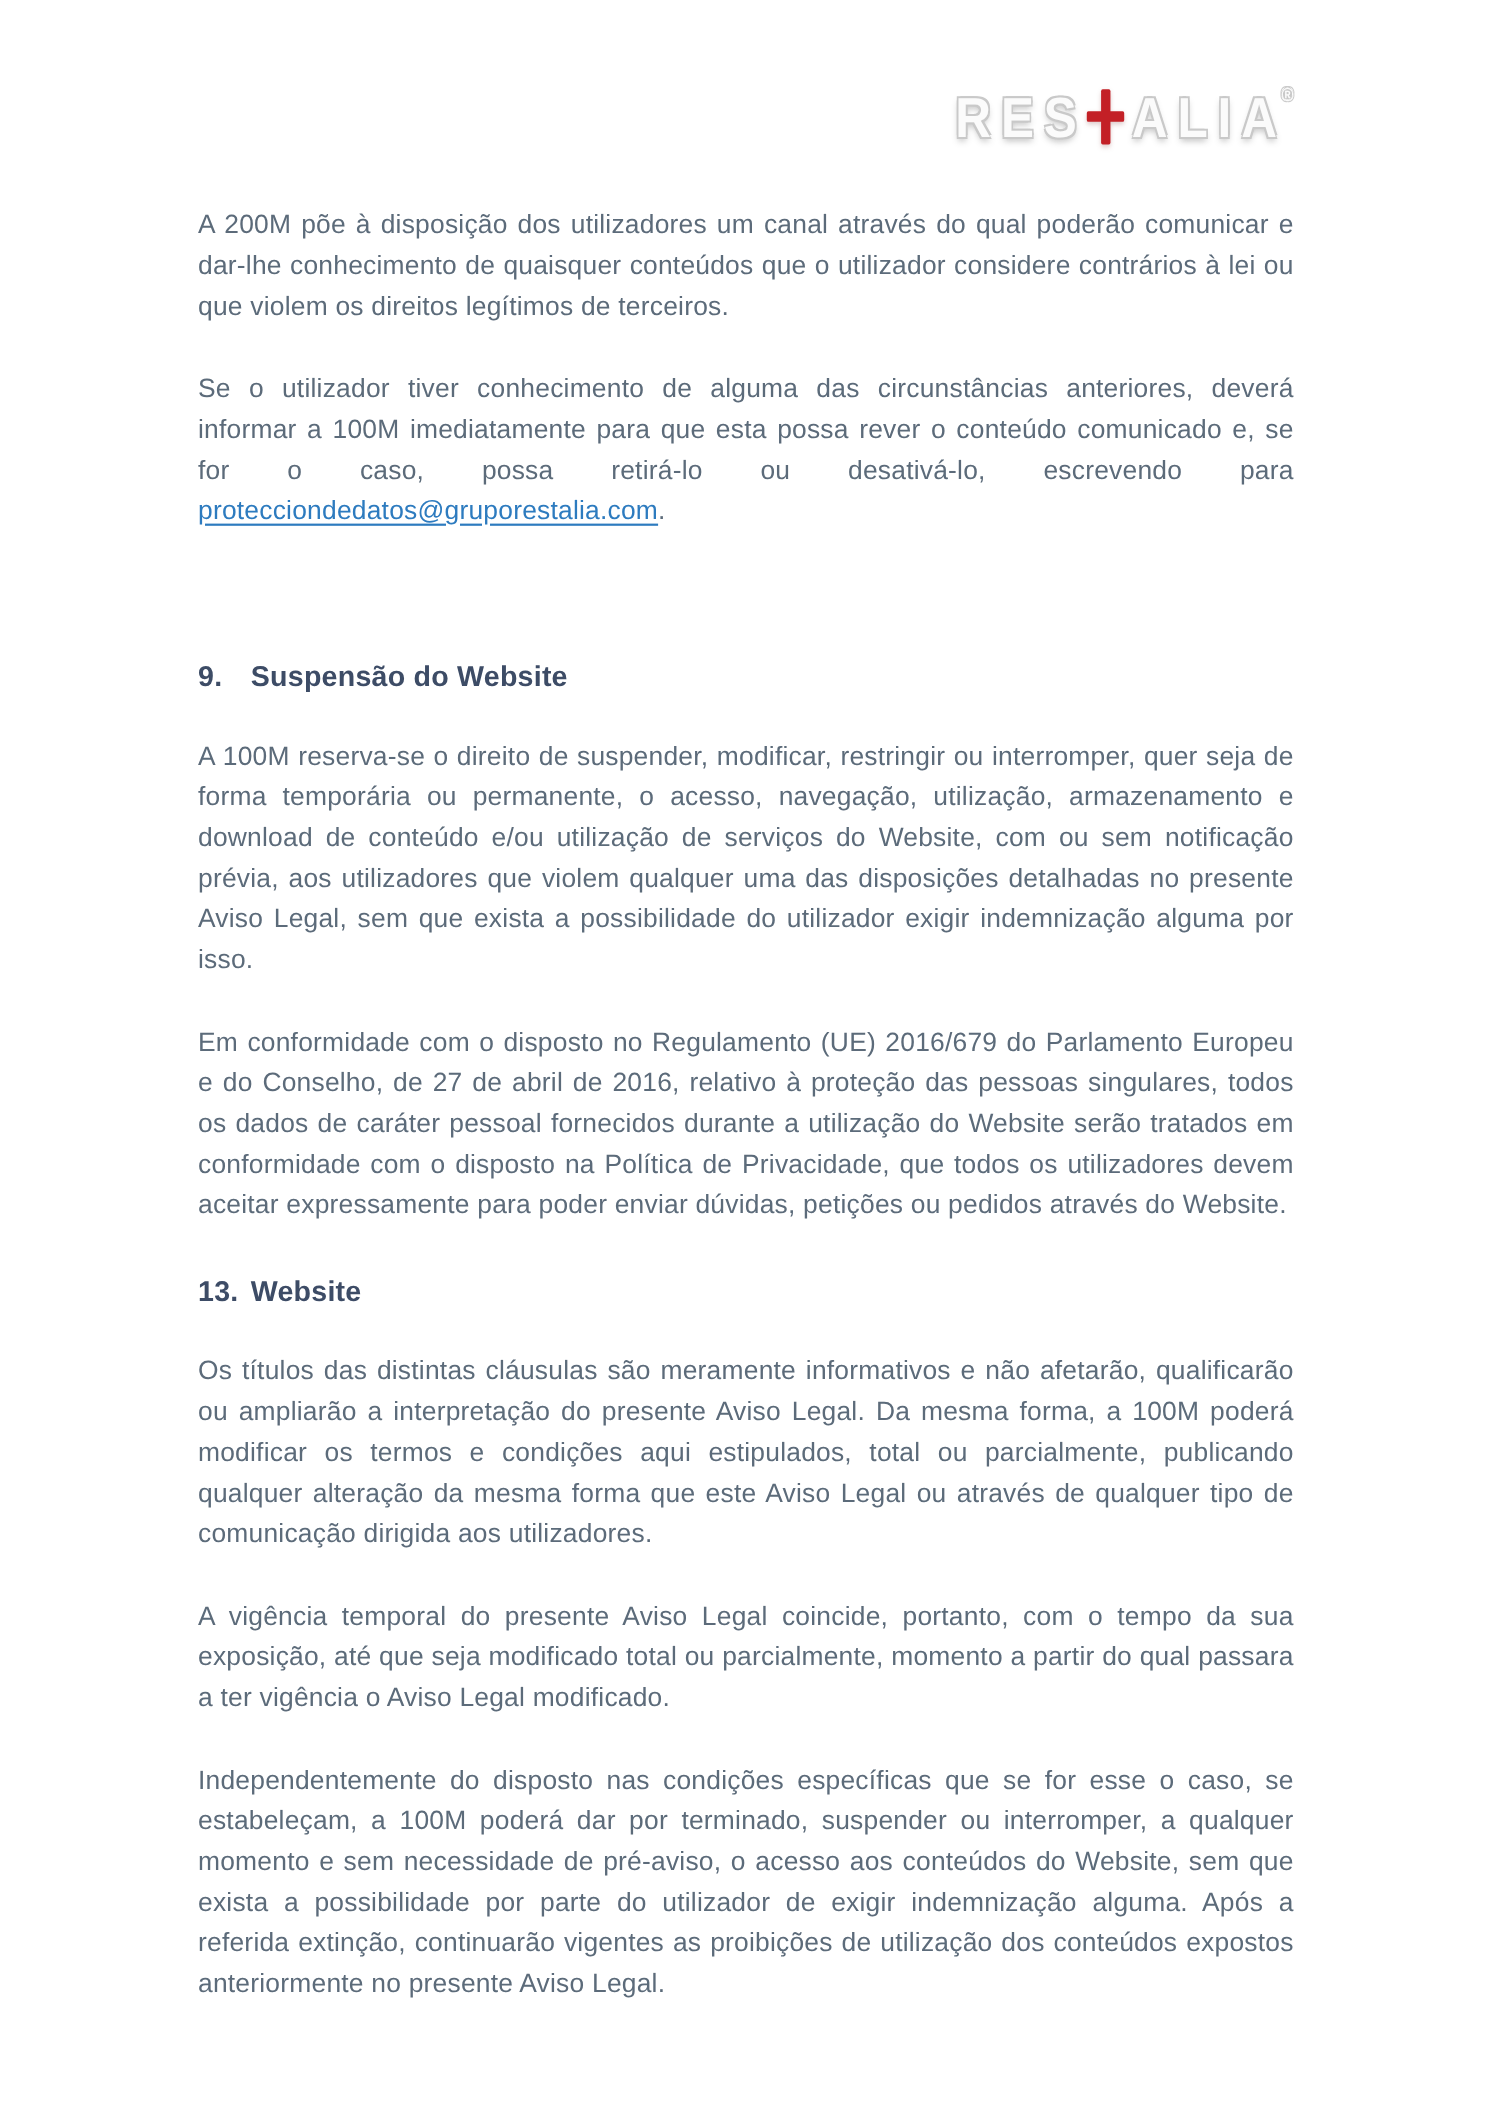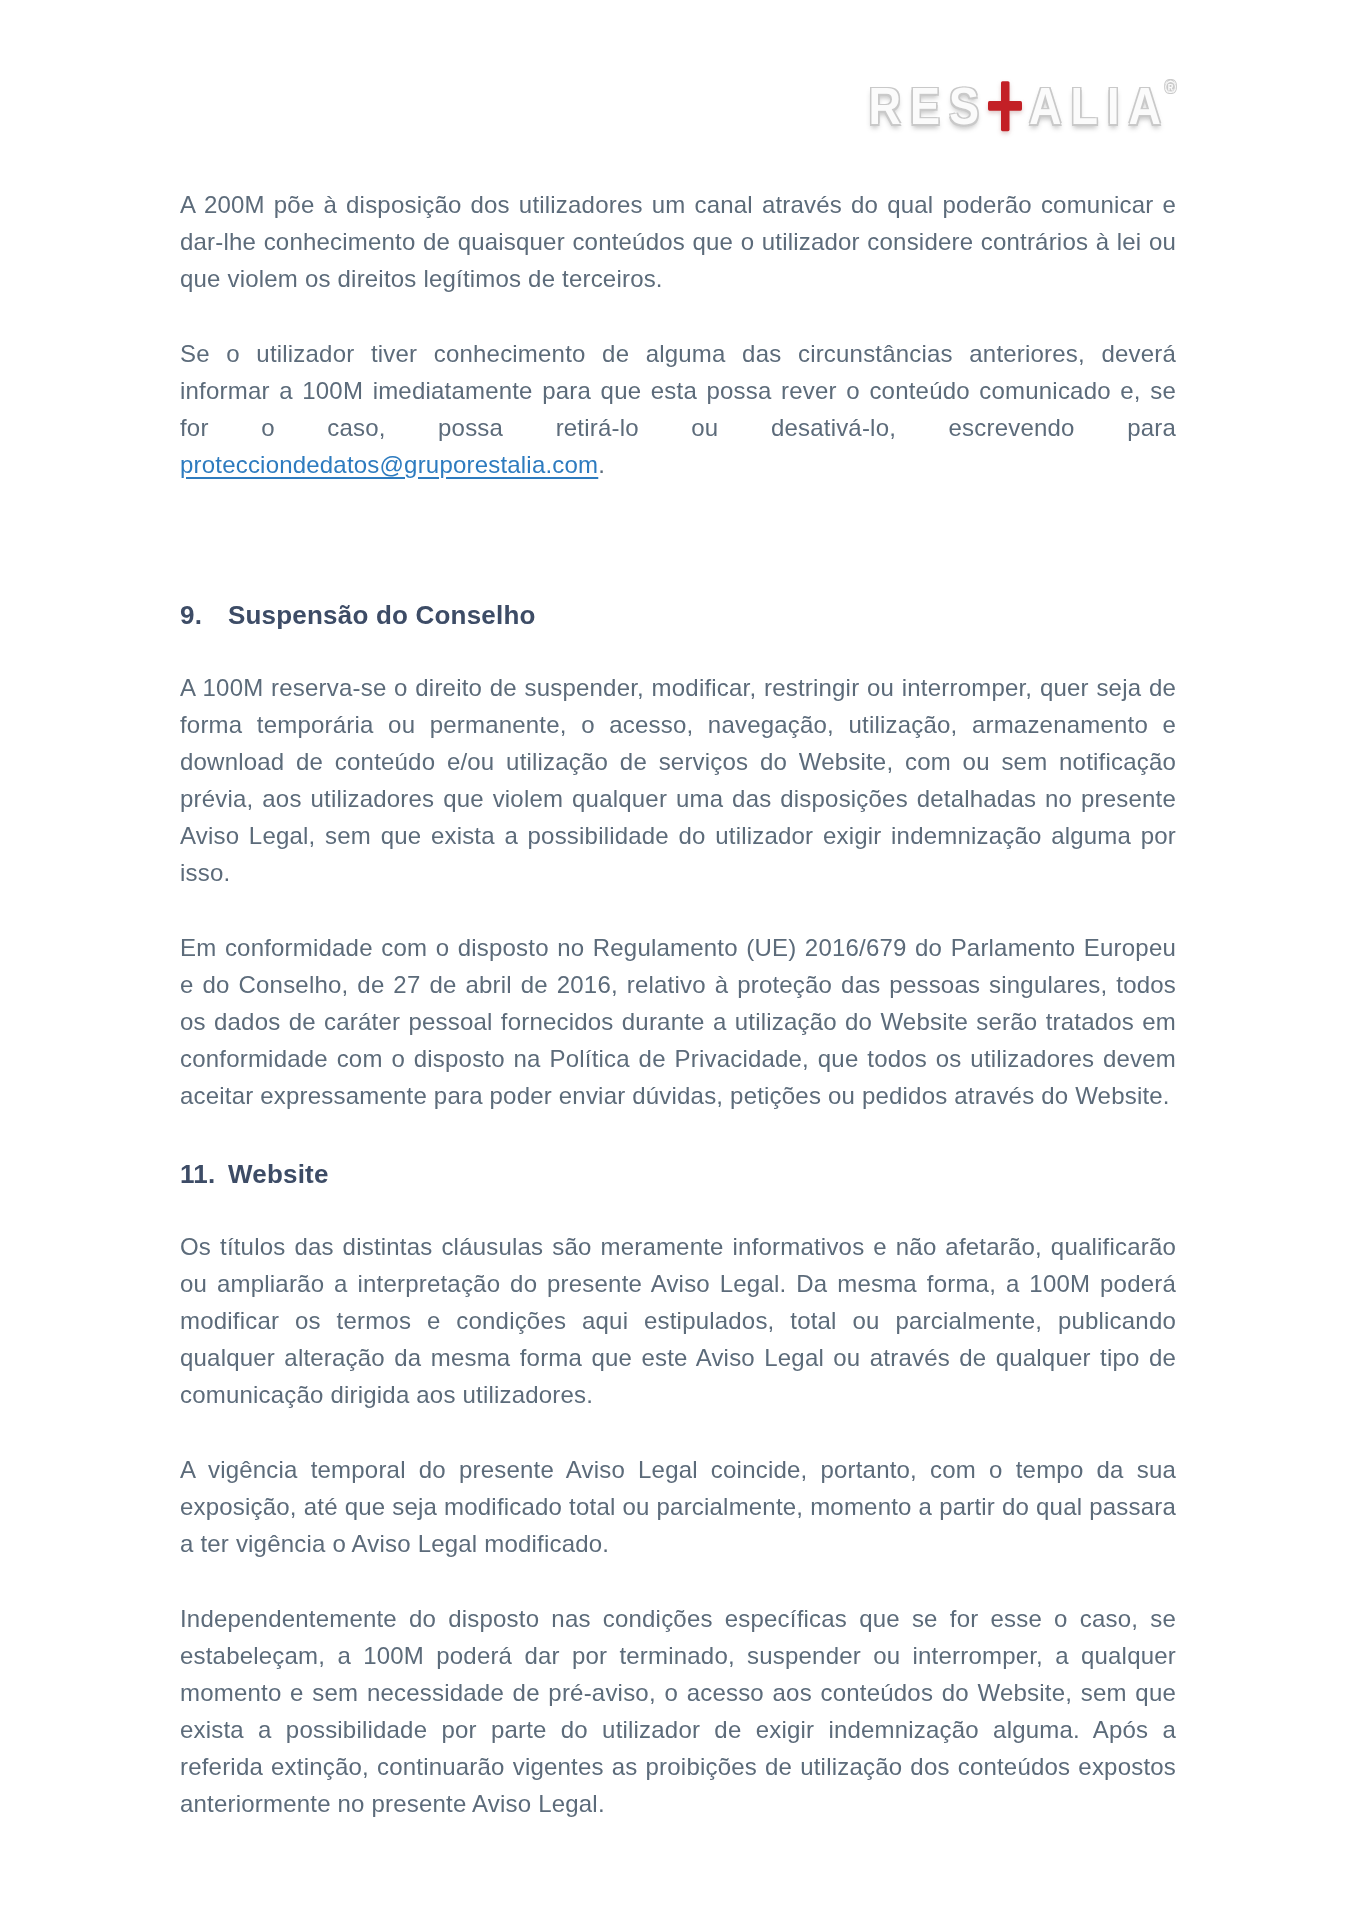--- a/index.html
+++ b/index.html
@@ -103,28 +103,28 @@
   </header>
 
   <main class="content">
 
     <p class="body-p">A 200M põe à disposição dos utilizadores um canal através do qual poderão comunicar e dar-lhe conhecimento de quaisquer conteúdos que o utilizador considere contrários à lei ou que violem os direitos legítimos de terceiros.</p>
 
     <p class="body-p"><span>Se o utilizador tiver conhecimento de alguma das circunstâncias anteriores, deverá informar a 100M imediatamente para que esta possa rever o conteúdo comunicado e, se for o caso, possa retirá-lo ou desativá-lo, escrevendo para </span><a class="email-link" href="#">protecciondedatos@gruporestalia.com</a><span>.</span></p>
 
     <h2 class="sec-h first-sec">
       <span class="sec-num">9.</span>
-      <span class="sec-title">Suspensão do Conselho</span>
+      <span class="sec-title">Suspensão do Website</span>
     </h2>
     <p class="body-p">A 100M reserva-se o direito de suspender, modificar, restringir ou interromper, quer seja de forma temporária ou permanente, o acesso, navegação, utilização, armazenamento e download de conteúdo e/ou utilização de serviços do Website, com ou sem notificação prévia, aos utilizadores que violem qualquer uma das disposições detalhadas no presente Aviso Legal, sem que exista a possibilidade do utilizador exigir indemnização alguma por isso.</p>
 
     <p class="body-p">Em conformidade com o disposto no Regulamento (UE) 2016/679 do Parlamento Europeu e do Conselho, de 27 de abril de 2016, relativo à proteção das pessoas singulares, todos os dados de caráter pessoal fornecidos durante a utilização do Website serão tratados em conformidade com o disposto na Política de Privacidade, que todos os utilizadores devem aceitar expressamente para poder enviar dúvidas, petições ou pedidos através do Website.</p>
 
     <h2 class="sec-h">
-      <span class="sec-num">11.</span>
+      <span class="sec-num">13.</span>
       <span class="sec-title">Website</span>
     </h2>
     <p class="body-p">Os títulos das distintas cláusulas são meramente informativos e não afetarão, qualificarão ou ampliarão a interpretação do presente Aviso Legal. Da mesma forma, a 100M poderá modificar os termos e condições aqui estipulados, total ou parcialmente, publicando qualquer alteração da mesma forma que este Aviso Legal ou através de qualquer tipo de comunicação dirigida aos utilizadores.</p>
     <p class="body-p">A vigência temporal do presente Aviso Legal coincide, portanto, com o tempo da sua exposição, até que seja modificado total ou parcialmente, momento a partir do qual passara a ter vigência o Aviso Legal modificado.</p>
     <p class="body-p">Independentemente do disposto nas condições específicas que se for esse o caso, se estabeleçam, a 100M poderá dar por terminado, suspender ou interromper, a qualquer momento e sem necessidade de pré-aviso, o acesso aos conteúdos do Website, sem que exista a possibilidade por parte do utilizador de exigir indemnização alguma. Após a referida extinção, continuarão vigentes as proibições de utilização dos conteúdos expostos anteriormente no presente Aviso Legal.</p>
 
   </main>
 </div>
 
 </body></html>

